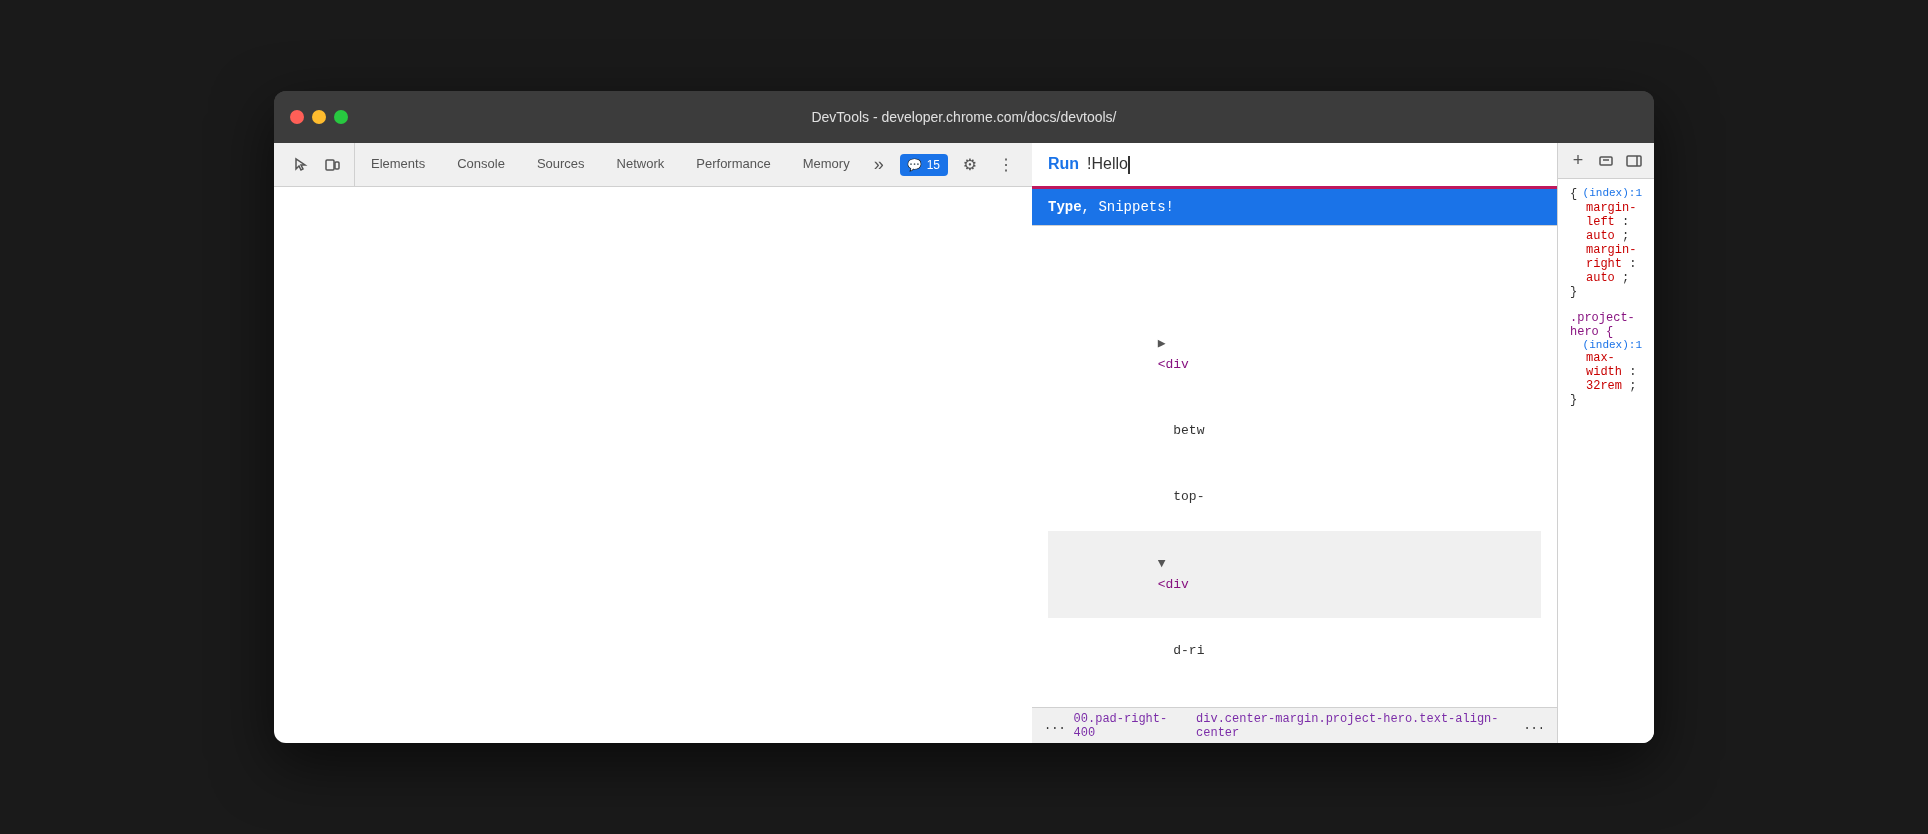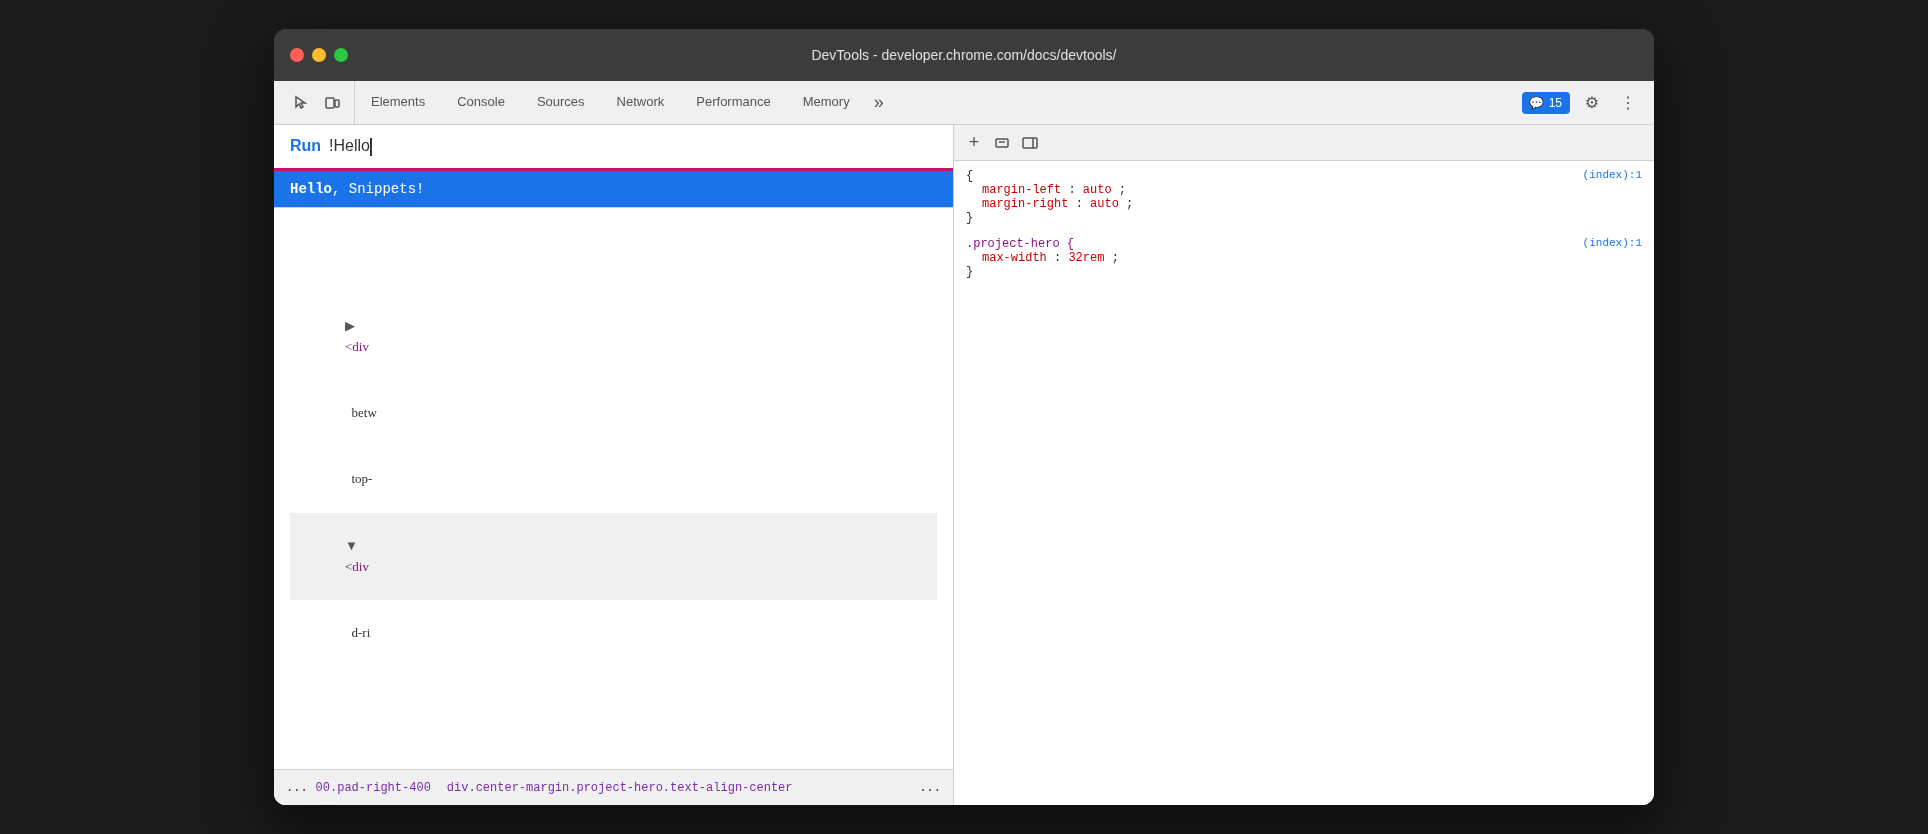--- a/index.html
+++ b/index.html
@@ -53,22 +53,22 @@
     .title-bar-title {
       color: #e0e0e0;
       font-size: 14px;
       font-weight: 500;
     }
 
     
     .devtools {
       background: #ffffff;
       display: flex;
-      flex-direction: column;
-      height: 724px;
+      flex-direction: row;
+      height: 600px;
     }
 
     
     .tab-bar {
       background: #f0f0f0;
       border-bottom: 1px solid #d0d0d0;
       display: flex;
       align-items: center;
       height: 44px;
       padding: 0 4px;
@@ -240,21 +240,21 @@
     }
 
     .autocomplete-item .bold-match {
       font-weight: 700;
     }
 
     
     .dom-content {
       padding: 8px 16px;
       font-size: 13px;
-      font-family: Liberation Serif, serif;
+      font-family: Liberation Mono, monospace;
       overflow: auto;
       flex: 1;
       margin-top: 160px;
     }
 
     .dom-line {
       padding: 2px 8px 2px 16px;
       line-height: 1.6;
       white-space: pre;
       color: #333;
@@ -438,21 +438,21 @@
 
           <div class="run-command-bar">
             <span class="run-label">Run</span>
             <span class="run-input">
               <span>!Hello</span><span class="run-cursor"></span>
             </span>
           </div>
 
 
           <div class="autocomplete-item selected">
-            <span class="bold-match">Hello</span><span>, Snippets!</span>
+            <span class="bold-match">Type</span><span>, Snippets!</span>
           </div>
         </div>
 
         <div class="dom-content">
           <div class="dom-line">
             <span class="dom-triangle">▶</span>
             <span class="dom-tag">&lt;div</span>
           </div>
           <div class="dom-line">
             <span class="dom-text">  betw</span>

